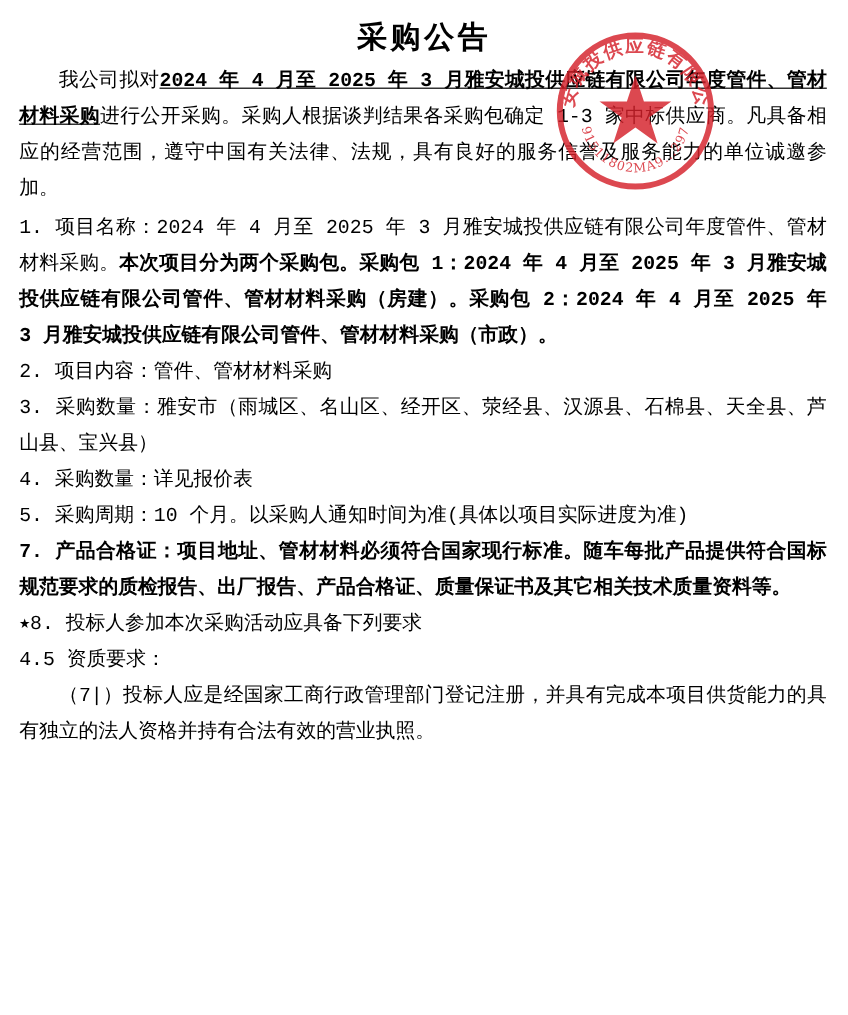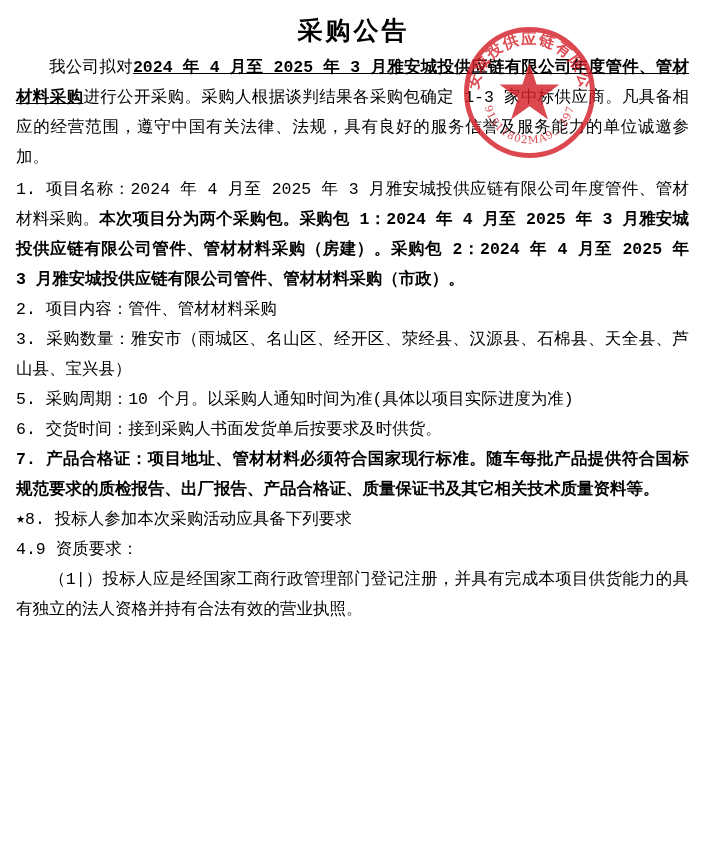--- a/index.html
+++ b/index.html
@@ -83,32 +83,32 @@
   <div class="body-text">
 
     <p class="indent2"><span>我公司拟对</span><span class="u">2024 年 4 月至 2025 年 3 月雅安城投供应链有限公司年度管件、管材材料采购</span><span>进行公开采购。采购人根据谈判结果各采购包确定 1-3 家中标供应商。凡具备相应的经营范围，遵守中国有关法律、法规，具有良好的服务信誉及服务能力的单位诚邀参加。</span></p>
 
     <p class="list-item"><span>1.</span> <span>项目名称：</span><span>2024 年 4 月至 2025 年 3 月雅安城投供应链有限公司年度管件、管材材料采购。</span><span class="b">本次项目分为两个采购包。采购包 1：2024 年 4 月至 2025 年 3 月雅安城投供应链有限公司管件、管材材料采购（房建）。采购包 2：2024 年 4 月至 2025 年 3 月雅安城投供应链有限公司管件、管材材料采购（市政）。</span></p>
 
     <p class="list-item"><span>2.</span> <span>项目内容：</span><span>管件、管材材料采购</span></p>
 
     <p class="list-item"><span>3.</span> <span>采购数量：</span><span>雅安市（雨城区、名山区、经开区、荥经县、汉源县、石棉县、天全县、芦山县、宝兴县）</span></p>
 
+    <p class="list-item"><span>4.</span> <span>采购数量：</span><span>详见报价表</span></p>
 
     <p class="list-item"><span>5.</span> <span>采购周期：</span><span>10 个月。以采购人通知时间为准(具体以项目实际进度为准)</span></p>
 
-    <p class="list-item"><span>6.</span> <span>交货时间：</span><span>接到采购人书面发货单后按要求及时供货。</span></p>
 
     <p class="list-item b"><span>7.</span> <span>产品合格证：</span><span>项目地址、管材材料必须符合国家现行标准。随车每批产品提供符合国标规范要求的质检报告、出厂报告、产品合格证、质量保证书及其它相关技术质量资料等。</span></p>
 
     <p class="list-item"><span class="b star">★</span><span>8. 投标人参加本次采购活动应具备下列要求</span></p>
 
-    <p class="list-item"><span>4.9</span> <span>资质要求：</span></p>
+    <p class="list-item"><span>4.5</span> <span>资质要求：</span></p>
 
-    <p class="indent2">（1|）投标人应是经国家工商行政管理部门登记注册，并具有完成本项目供货能力的具有独立的法人资格并持有合法有效的营业执照。</p>
+    <p class="indent2">（7|）投标人应是经国家工商行政管理部门登记注册，并具有完成本项目供货能力的具有独立的法人资格并持有合法有效的营业执照。</p>
 
 
   </div>
 
   <div class="seal">
     <svg width="153" height="153" viewBox="0 0 153 153" xmlns="http://www.w3.org/2000/svg">
       <defs>
         <path id="arcTop" d="M 24,80 A 52,52 0 0 1 129,80" fill="none"></path>
         <path id="arcBottom" d="M 31,82 A 45,45 0 0 0 122,82" fill="none"></path>
       </defs>

